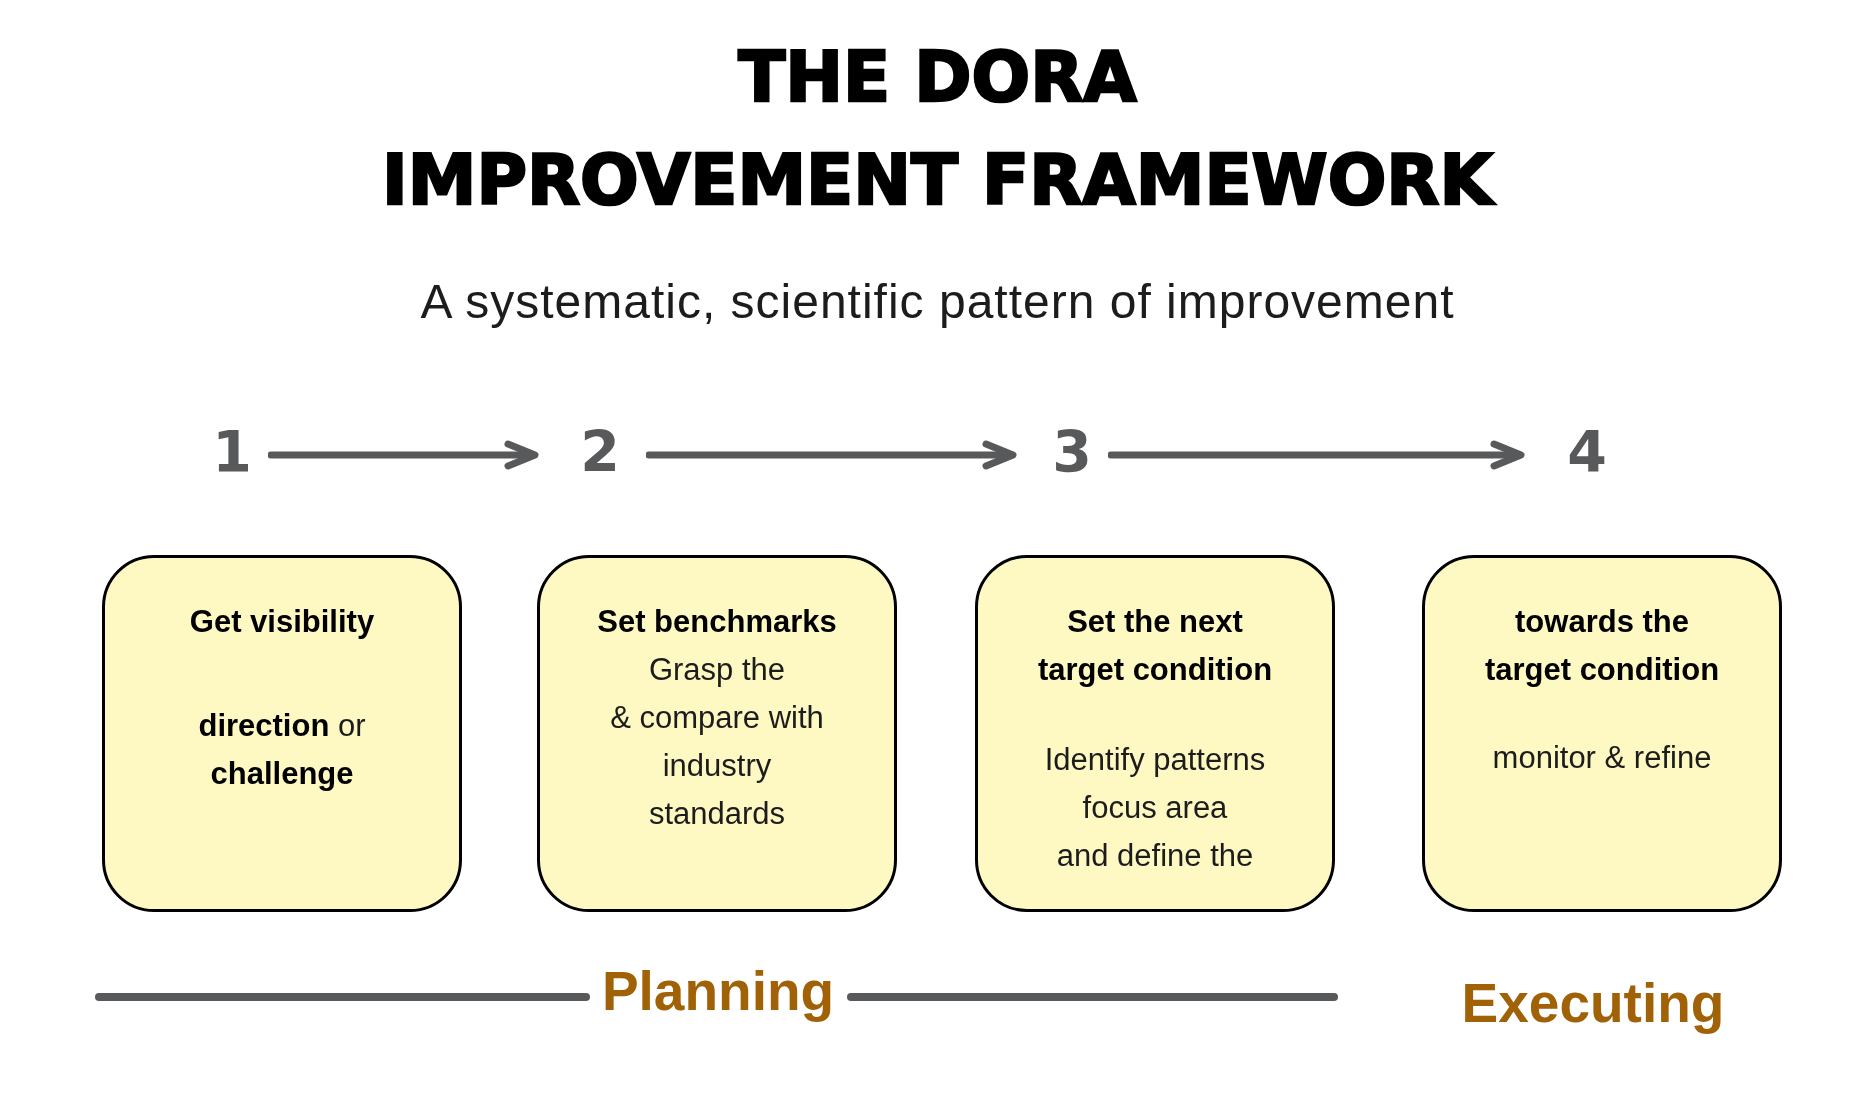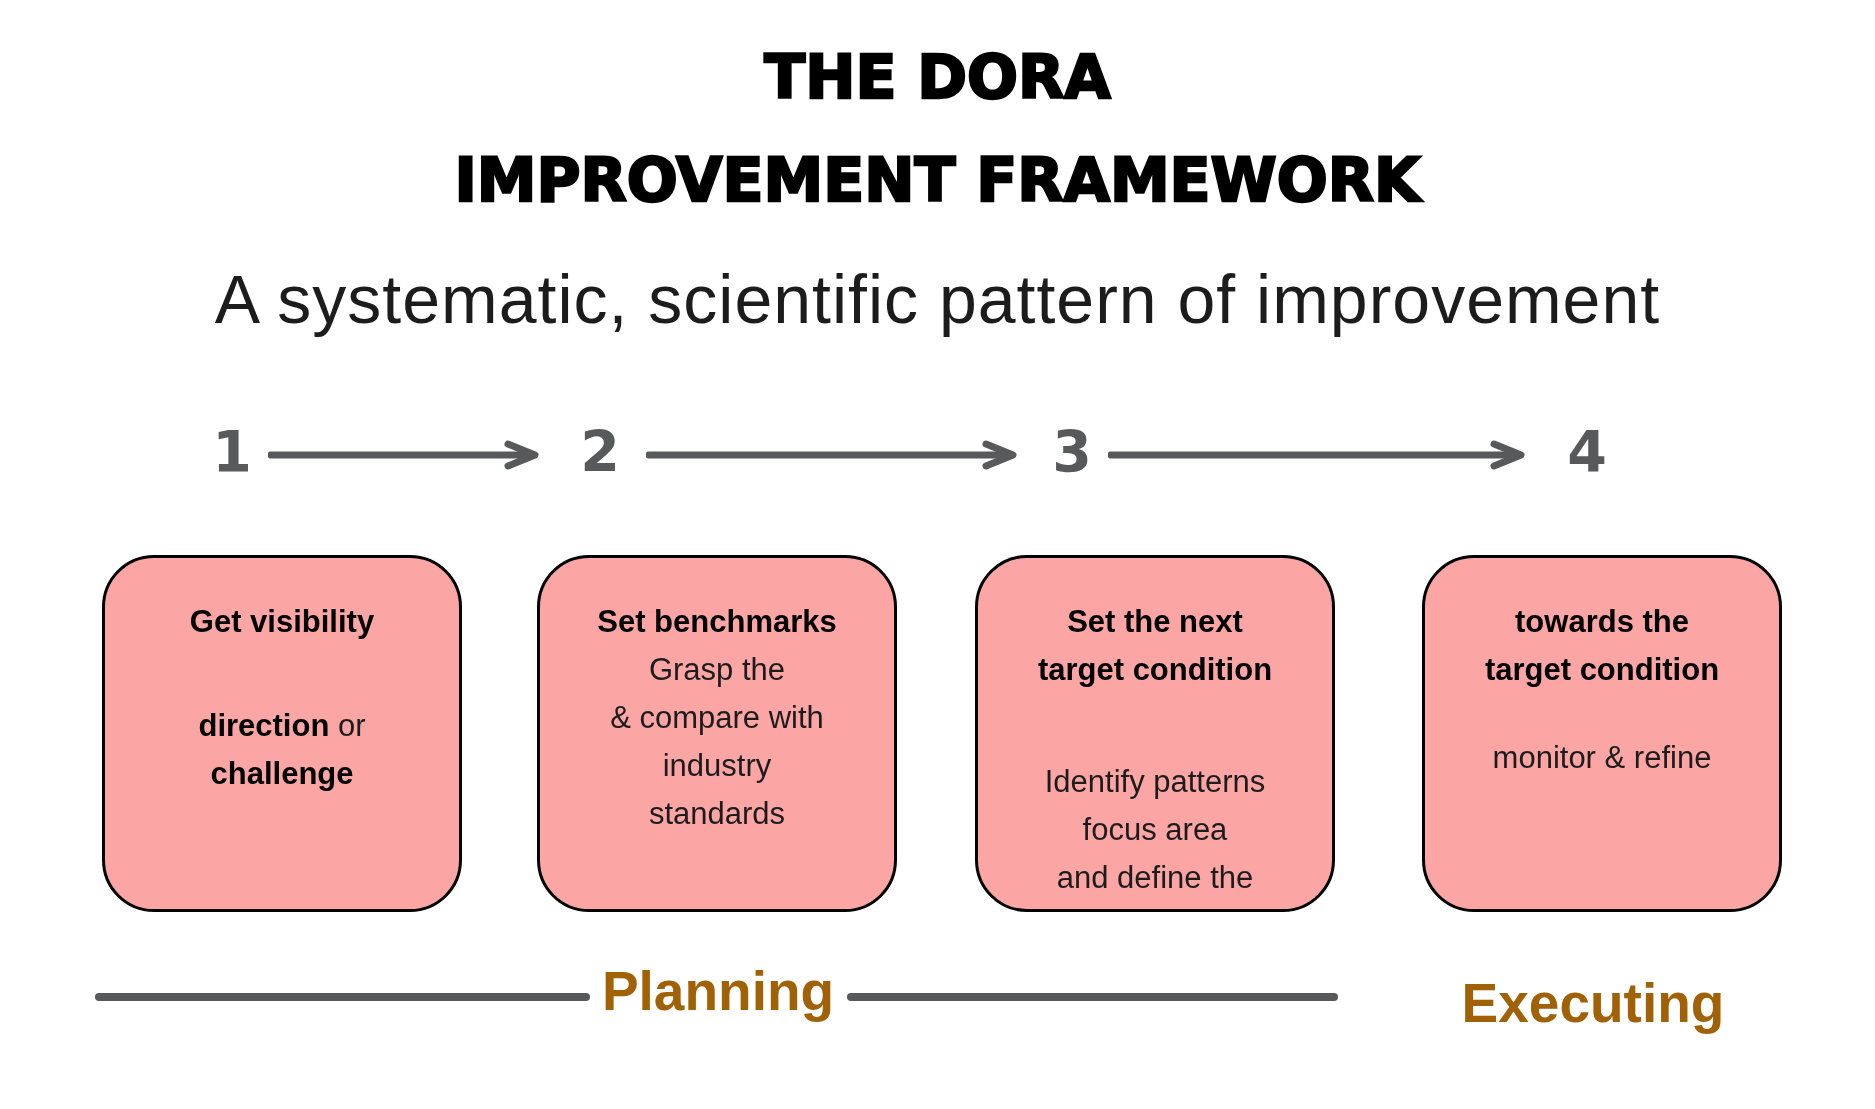--- a/index.html
+++ b/index.html
@@ -4,52 +4,52 @@
 <style>
   html,body{margin:0;padding:0;background:#fff;}
   .canvas{
     position:relative;width:1875px;height:1109px;background:#fff;
     font-family:"Liberation Sans",sans-serif;overflow:hidden;color:#1c1c1c;
   }
   
   .title{
     position:absolute;top:26px;left:0;width:100%;text-align:center;
     font-family:"DejaVu Sans",sans-serif;font-weight:900;
-    font-size:60px;line-height:103px;color:#000;
+    font-size:69px;line-height:103px;color:#000;
     -webkit-text-stroke:2.5px #000;letter-spacing:0px;
   }
   
   .subtitle{
-    position:absolute;top:260px;left:0;width:100%;text-align:center;
-    font-weight:300;font-size:68px;letter-spacing:1px;color:#1c1c1c;
+    position:absolute;top:274px;left:0;width:100%;text-align:center;
+    font-weight:300;font-size:48px;letter-spacing:1px;color:#1c1c1c;
   }
   
   .step-number{
     position:absolute;top:424px;transform:translateX(-50%);
     font-family:"DejaVu Sans",sans-serif;font-weight:700;
     font-size:57px;line-height:57px;color:#58595b;
   }
   .num-1{left:232px}.num-2{left:600px}.num-3{left:1072px}.num-4{left:1587px}
   
   .arrow{position:absolute;top:440px;height:30px;}
   .arrow-1{left:268px;width:272px}
   .arrow-2{left:646px;width:372px}
   .arrow-3{left:1108px;width:418px}
   
   .card{
     position:absolute;top:555px;width:360px;height:357px;box-sizing:border-box;
-    border:3px solid #000;border-radius:52px;background:#fca5a5;
+    border:3px solid #000;border-radius:52px;background:#fef9c3;
     text-align:center;padding-top:40px;
   }
   .card-1{left:102px}.card-2{left:537px}.card-3{left:975px}.card-4{left:1422px}
   .heading{font-size:31px;line-height:48px;font-weight:700;color:#000;}
   .body{font-size:31px;line-height:48px;color:#1c1c1c;}
   .card-1 .body{margin-top:56px}
   .card-2 .body{margin-top:0}
-  .card-3 .body{margin-top:64px}
+  .card-3 .body{margin-top:42px}
   .card-4 .body{margin-top:40px}
   .tline{white-space:nowrap;}
   .b{font-weight:700;color:#000;margin-top:32px;}
   
   .phase-line{position:absolute;top:993px;height:8px;background:#58595b;border-radius:4px;}
   .phase-line-left{left:95px;width:495px}
   .phase-line-right{left:847px;width:491px}
   .phase-label{
     position:absolute;transform:translateX(-50%);
     font-weight:700;font-size:55px;line-height:55px;color:#a16207;

